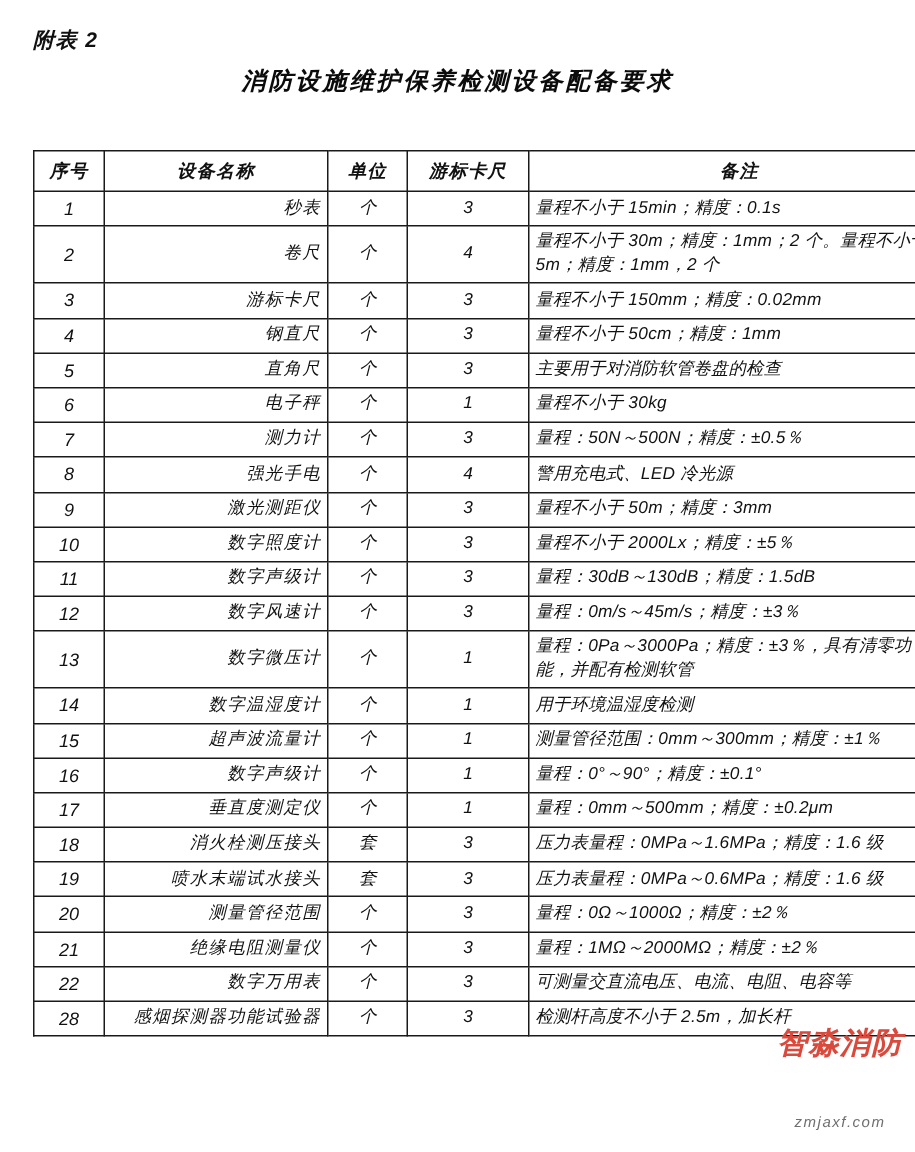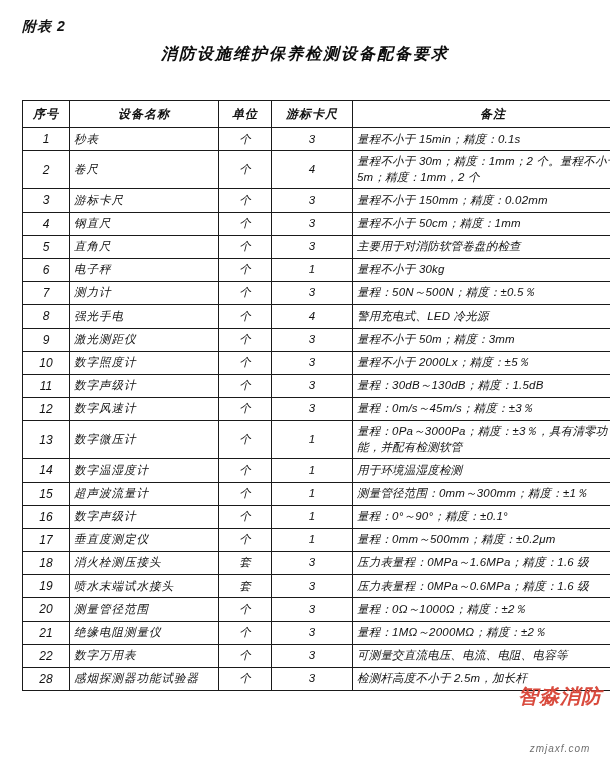--- a/index.html
+++ b/index.html
@@ -62,21 +62,21 @@
   }
   table.equip thead th {
     font-weight: bold;
     text-align: center;
     font-size: 12px;
     padding: 5px 4px;
     letter-spacing: 1px;
     margin-left: 20px;
   }
   .c-no    { width: 38px;  text-align: center; }
-  .c-name  { width: 140px; text-align: left; }
+  .c-name  { width: 140px; text-align: right; }
   .c-unit  { width: 44px;  text-align: center; }
   .c-qty   { width: 72px;  text-align: center; }
   .c-note  { width: 272px; text-align: left; padding-left: 8px; }
   tbody td.c-no { font-size: 12px; }
   tbody td.c-name { letter-spacing: 1px; }
   tbody td.c-note { letter-spacing: 0.2px; }
   .watermark {
     position: absolute;
     right: 8px;
     bottom: 6px;

